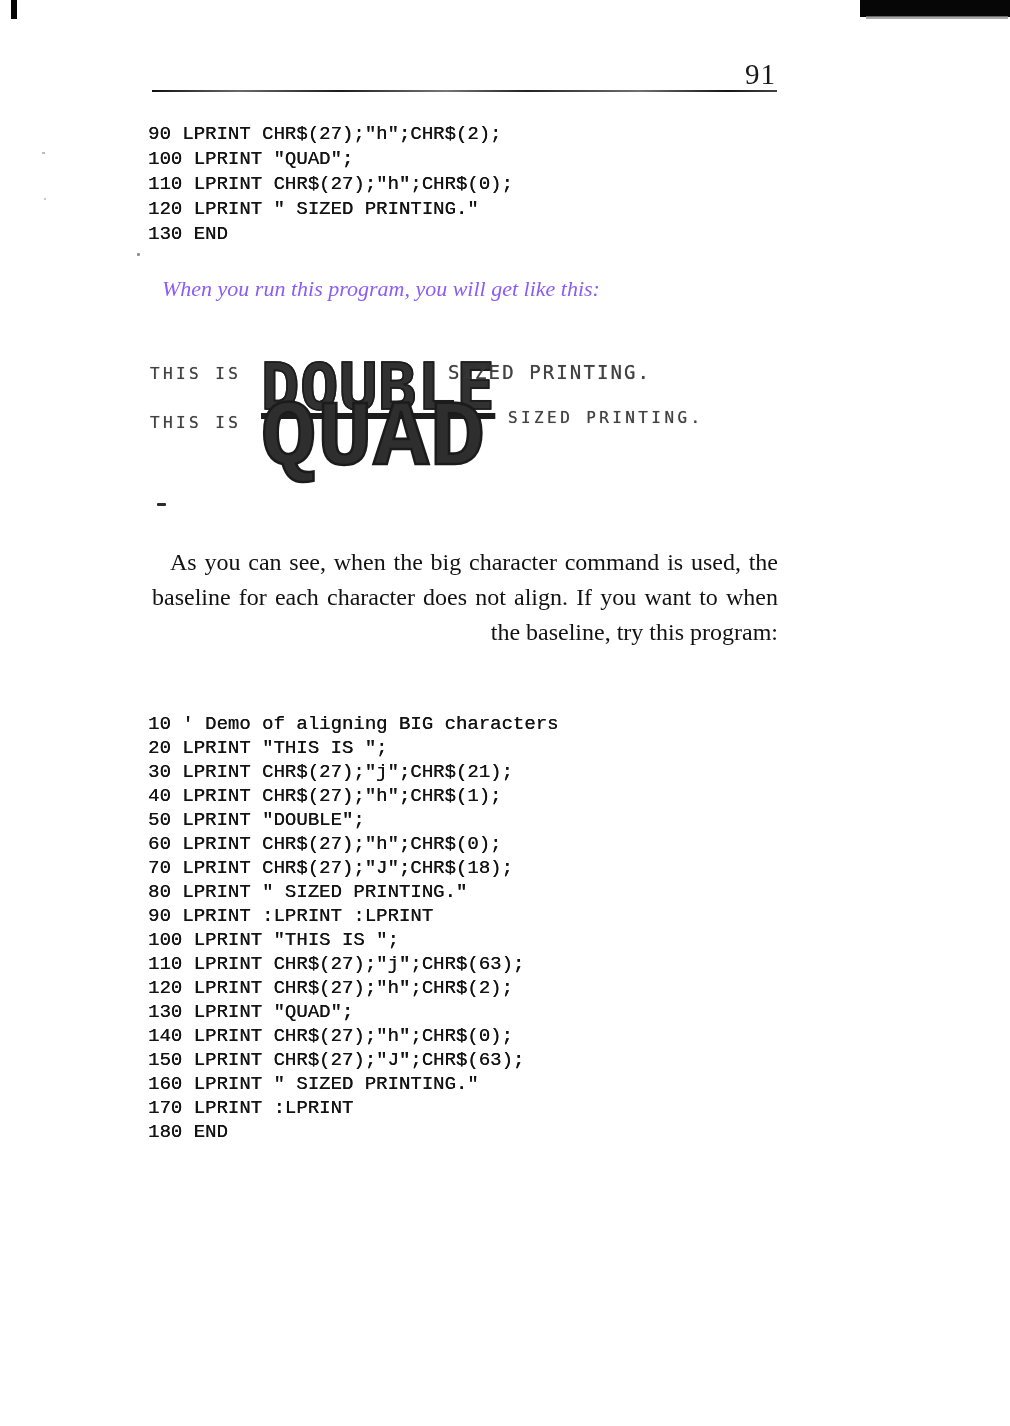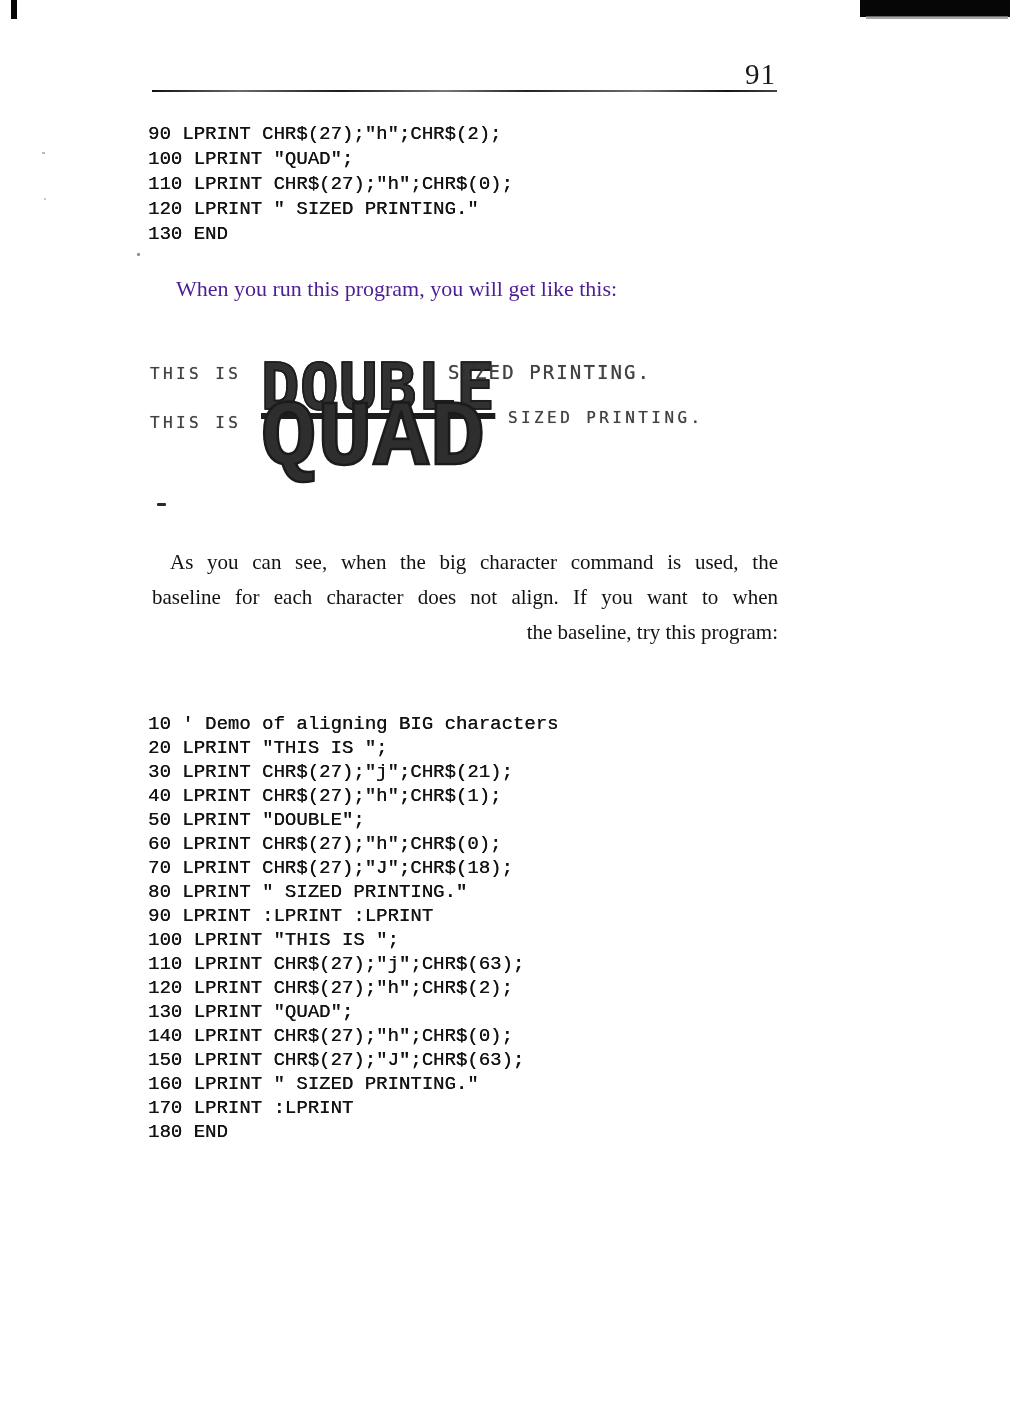--- a/index.html
+++ b/index.html
@@ -25,22 +25,22 @@
     background:linear-gradient(90deg,#101010,#6a6a6a 14%,#1c1c1c 30%,#777 47%,#222 60%,#707070 78%,#151515 92%,#444);}
 
   
   .code{position:absolute;left:148px;margin:0;
     font-family:"Liberation Mono", monospace;font-size:19px;color:#131313;
     white-space:pre;text-shadow:0.3px 0 0 #131313;}
   .code1{top:122px;line-height:25px;}
   .code2{top:712px;line-height:24px;}
 
   
-  .para1{position:absolute;left:176px;top:276px;font-size:22px;color:#4c1d95;}
-  .para2{position:absolute;left:152px;top:545px;width:626px;font-size:21px;color:#121212;}
+  .para1{position:absolute;left:162px;top:276px;font-size:22px;color:#8b5cf6;font-style:italic;}
+  .para2{position:absolute;left:152px;top:545px;width:626px;font-size:24px;color:#121212;}
   .para2 .jline{line-height:35px;text-align:justify;text-align-last:justify;white-space:nowrap;}
   .para2 .jline.indent{text-indent:18px;}
   .para2 .lline{line-height:35px;text-align:right;}
 
   
   .dot{position:absolute;font-family:"DejaVu Sans Mono", monospace;
     color:#333;opacity:.92;text-shadow:0 0 .7px #555;line-height:1;}
   .dot-sm{font-size:16px;letter-spacing:3.4px;}
   .dot-sm2{font-size:19px;letter-spacing:2.1px;}
   .big{position:absolute;font-family:"DejaVu Sans Mono", monospace;font-weight:bold;line-height:1;}

